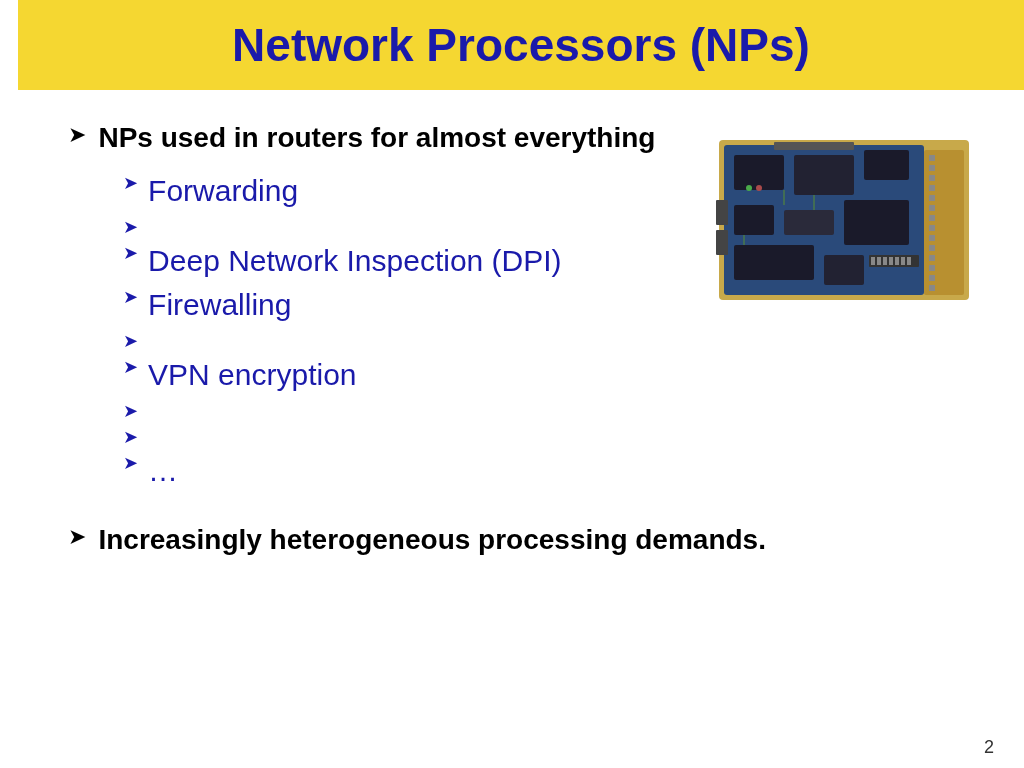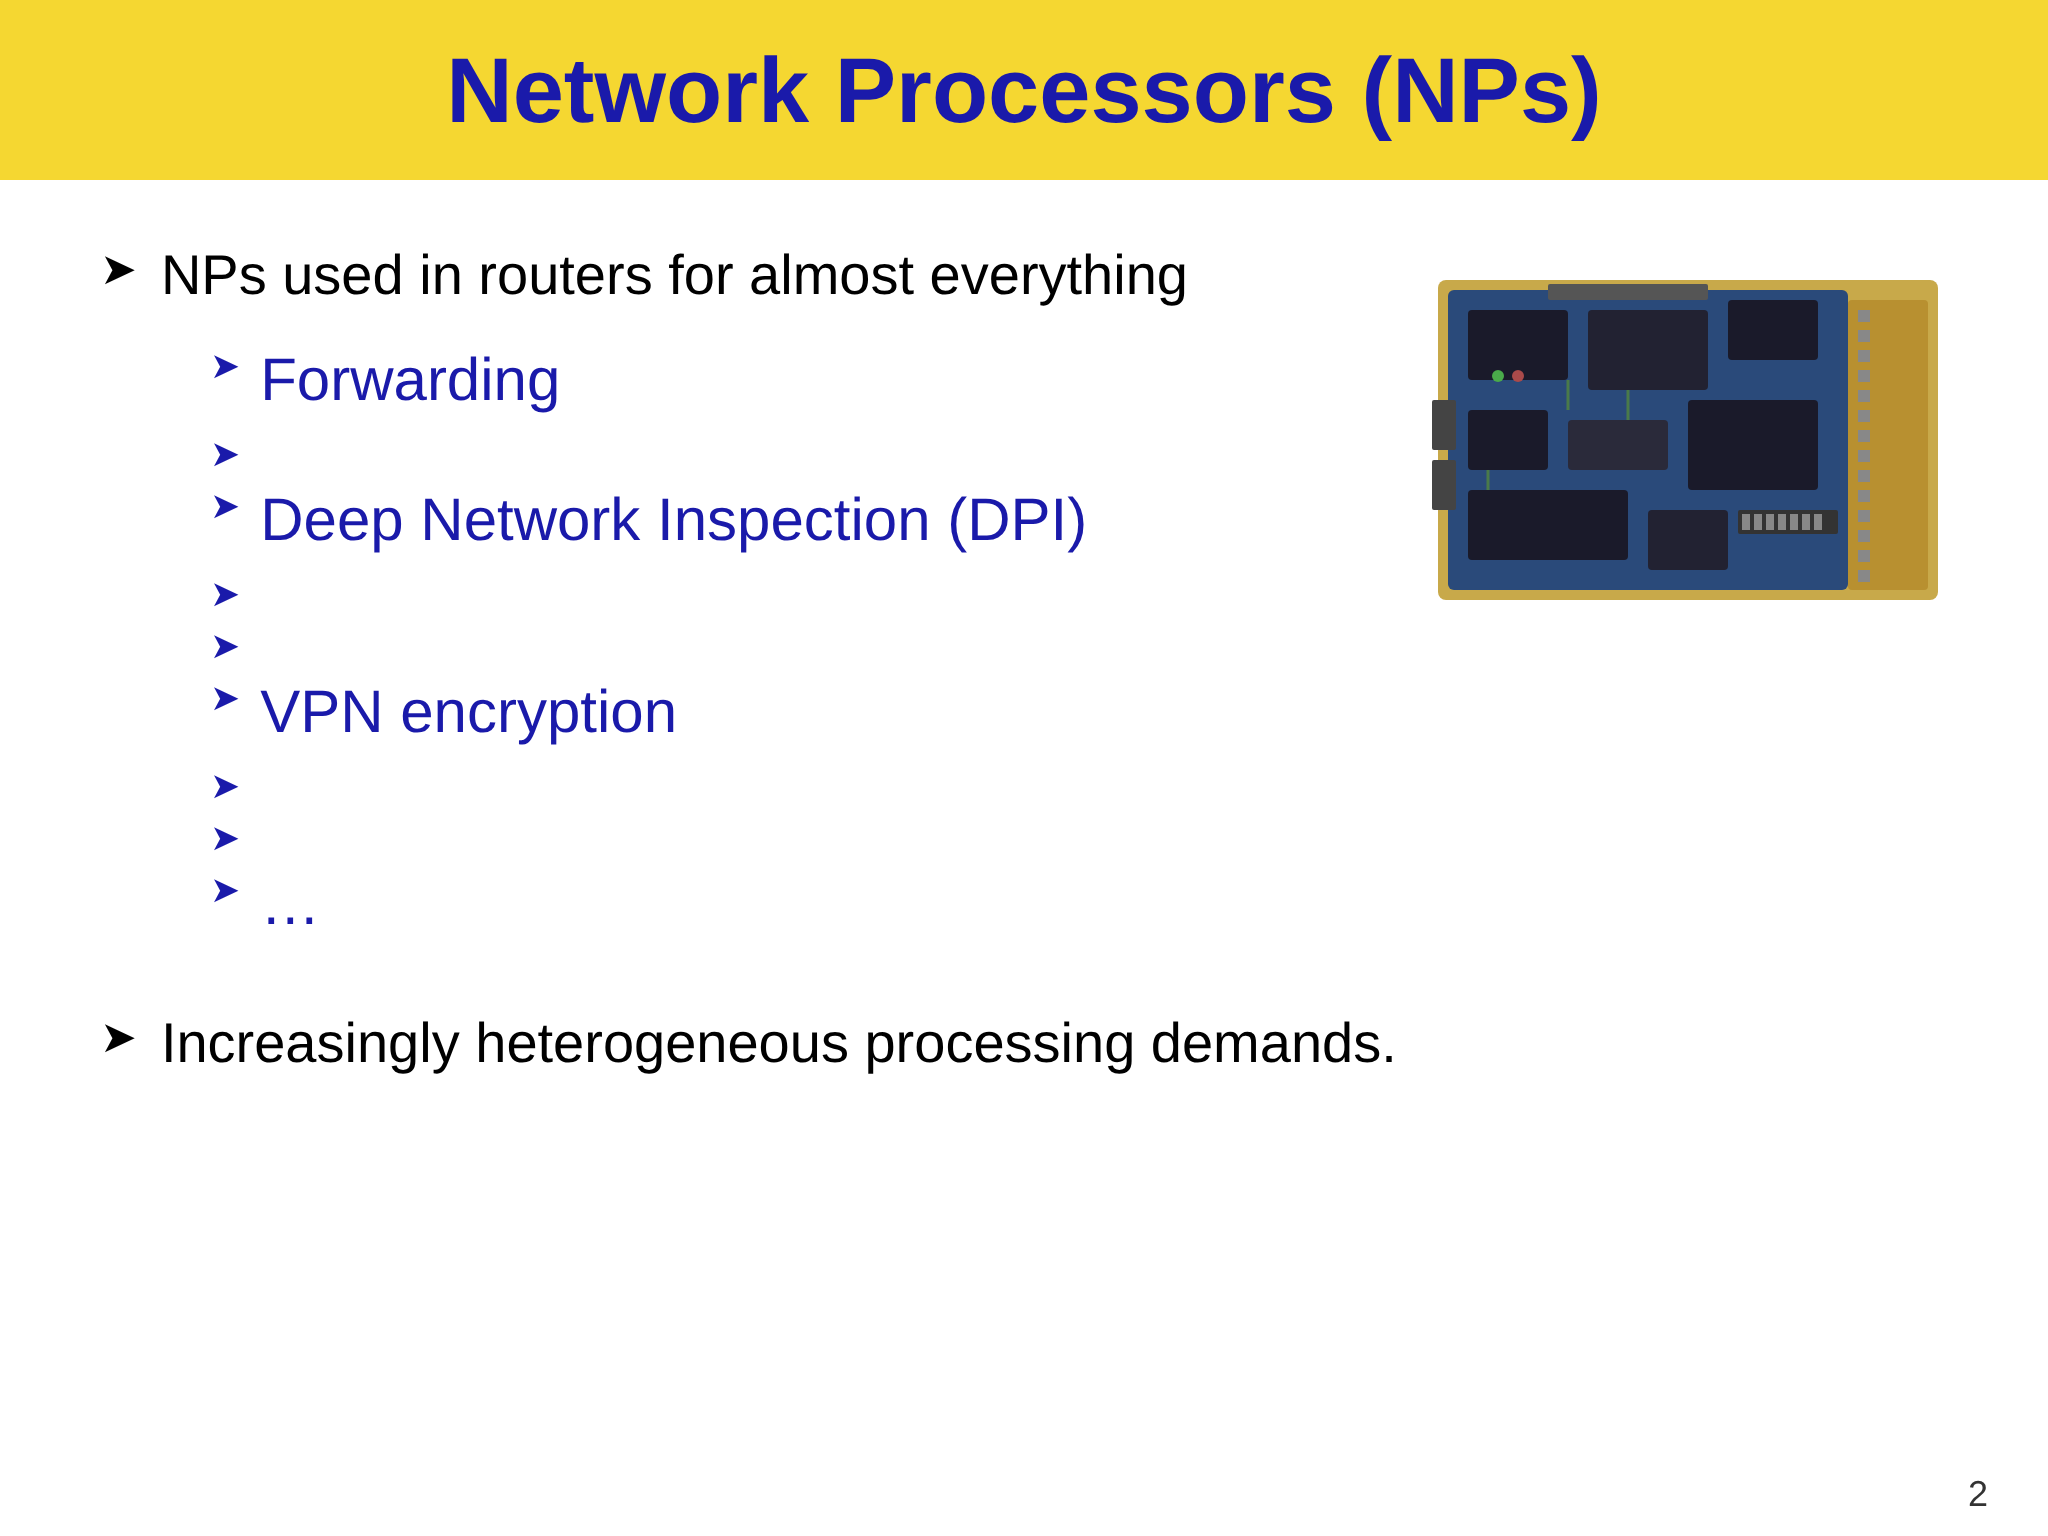--- a/index.html
+++ b/index.html
@@ -15,20 +15,21 @@
       background: #ffffff;
       font-family: Arial, Helvetica, sans-serif;
     }
 
     .slide {
       width: 1024px;
       height: 768px;
       background: #ffffff;
       display: flex;
       flex-direction: column;
+      padding-left: 18px;
     }
 
     .header {
       background: #F5D731;
       padding: 18px 40px;
       text-align: center;
       min-height: 90px;
       display: flex;
       align-items: center;
       justify-content: center;
@@ -59,21 +60,21 @@
       color: #000000;
       font-size: 22px;
       margin-right: 12px;
       margin-top: 2px;
       flex-shrink: 0;
     }
 
     .bullet-text {
       font-size: 28px;
       color: #000000;
-      font-weight: normal;
+      font-weight: bold;
       line-height: 1.3;
     }
 
     .sub-bullets {
       margin-left: 55px;
       margin-top: 4px;
       margin-bottom: 8px;
     }
 
     .sub-bullet {
@@ -194,20 +195,21 @@
       </div>
       <div class="sub-bullet">
         <span class="sub-bullet-arrow">➤</span>
       </div>
       <div class="sub-bullet">
         <span class="sub-bullet-arrow">➤</span>
         <span class="sub-bullet-text">Deep Network Inspection (DPI)</span>
       </div>
       <div class="sub-bullet">
         <span class="sub-bullet-arrow">➤</span>
+        <span class="sub-bullet-text">Firewalling</span>
       </div>
       <div class="sub-bullet">
         <span class="sub-bullet-arrow">➤</span>
       </div>
       <div class="sub-bullet">
         <span class="sub-bullet-arrow">➤</span>
         <span class="sub-bullet-text">VPN encryption</span>
       </div>
       <div class="sub-bullet">
         <span class="sub-bullet-arrow">➤</span>

